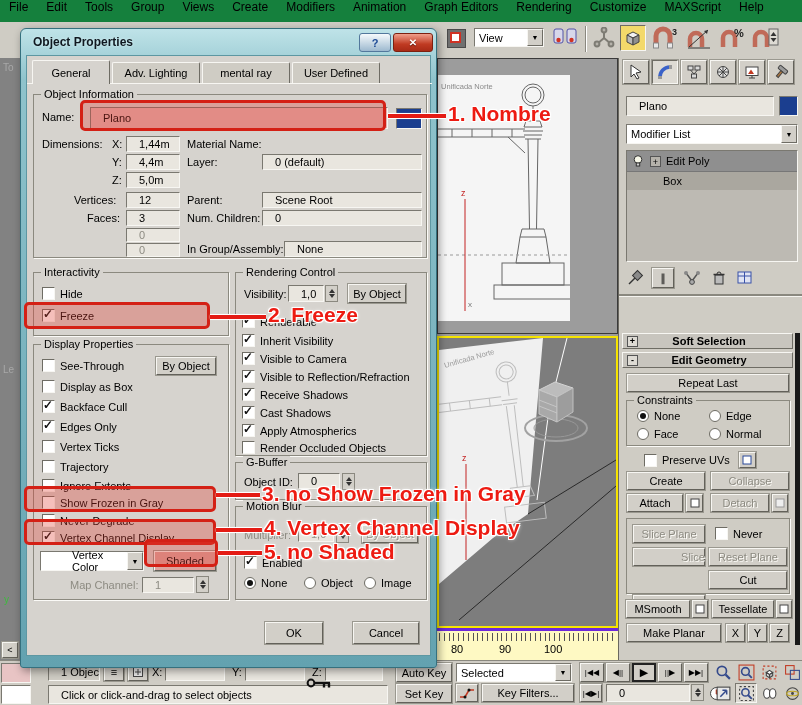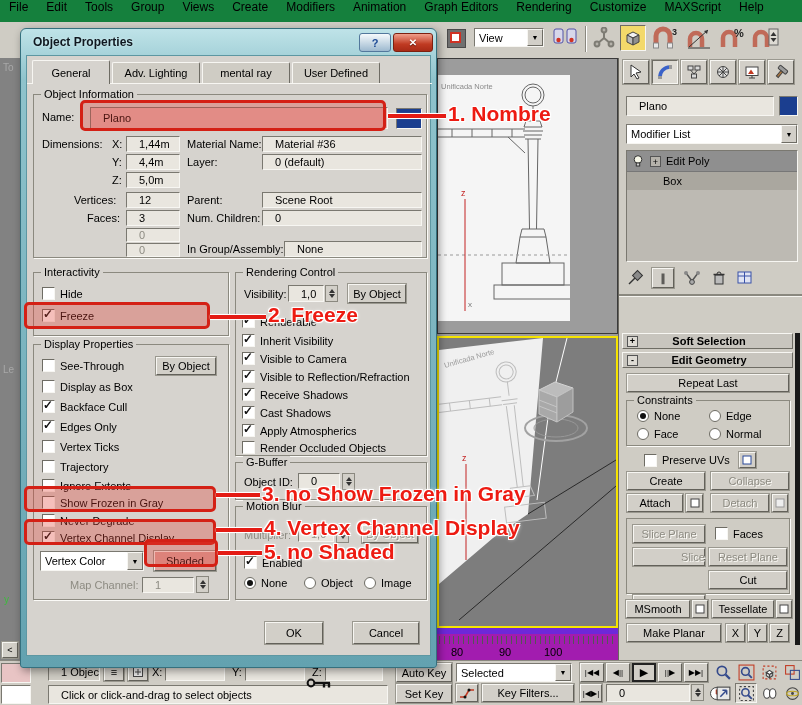--- a/index.html
+++ b/index.html
@@ -211,21 +211,21 @@
         <polygon points="100,52 118,59 118,84 100,76" fill="#a9a9a9" stroke="#c6c6c6"></polygon>
         <polygon points="118,59 134,50 134,74 118,84" fill="#9d9d9d" stroke="#c0c0c0"></polygon>
         <line x1="100" y1="62" x2="118" y2="69" stroke="#c6c6c6"></line>
         <line x1="100" y1="68" x2="118" y2="75" stroke="#c6c6c6"></line>
       </g>
       <line x1="27" y1="126" x2="27" y2="222" stroke="#c32222"></line>
       <text x="23" y="123" font-size="9" fill="#c32222">z</text>
     </svg>
   </div>
 
-  <div class="abs" style="left:437px;top:628px;width:181px;height:32px;background:#a21caf;border-top:6px solid #6d28d9;">
+  <div class="abs" style="left:437px;top:628px;width:181px;height:32px;background:#fef9c3;border-top:3px solid #6d28d9;">
     <div class="abs" style="left:2px;top:2px;width:176px;height:8px;background:repeating-linear-gradient(90deg,#555 0 1px,transparent 1px 4.8px);"></div>
     <span class="abs" style="left:14px;top:12px;">80</span>
     <span class="abs" style="left:62px;top:12px;">90</span>
     <span class="abs" style="left:107px;top:12px;">100</span>
   </div>
 
   <div class="abs" style="left:618px;top:58px;width:184px;height:602px;background:#cfccc4;border-left:1px solid #6a685f;box-sizing:border-box;">
 
     <div class="abs" style="left:4px;top:2px;width:176px;height:26px;display:flex;gap:3px;">
       <div class="btn" style="width:26px;height:24px;">
@@ -393,21 +393,21 @@
         <rect x="1" y="1" width="8" height="8" fill="#eee" stroke="#999"></rect>
       </svg>
     </div>
 
   <div class="abs gb" style="left:626px;top:518px;width:164px;height:76px;background:#cfccc4;">
     <div class="abs btn dis" style="left:6px;top:6px;width:72px;height:18px;">
         <span>Slice Plane</span>
       </div>
     <div class="row abs" style="left:88px;top:8px;">
         <span class="cb"></span>
-        <span>Faces</span>
+        <span>Never</span>
       </div>
     <div class="abs btn dis" style="left:6px;top:29px;width:72px;height:18px;padding-left:48px;">
         <span>Slice</span>
       </div>
     <div class="abs btn dis" style="left:82px;top:29px;width:78px;height:18px;">
         <span>Reset Plane</span>
       </div>
     <div class="abs btn" style="left:6px;top:52px;width:72px;height:18px;margin-top:24px;">
         <span>QuickSlice</span>
       </div>
@@ -646,23 +646,20 @@
             <span>3</span>
           </div>
         <div class="abs fld dis" style="left:92px;top:133px;width:54px;height:14px;">
             <span>0</span>
           </div>
         <div class="abs fld dis" style="left:92px;top:148px;width:54px;height:14px;">
             <span>0</span>
           </div>
 
         <span class="abs" style="left:153px;top:43px;">Material Name:</span>
-        <div class="abs fld" style="left:228px;top:41px;width:160px;height:16px;">
-            <span>Material #36</span>
-          </div>
         <span class="abs" style="left:153px;top:61px;">Layer:</span>
         <div class="abs fld" style="left:228px;top:59px;width:160px;height:16px;">
             <span>0 (default)</span>
           </div>
         <span class="abs" style="left:153px;top:99px;">Parent:</span>
         <div class="abs fld" style="left:228px;top:97px;width:160px;height:16px;">
             <span>Scene Root</span>
           </div>
         <span class="abs" style="left:153px;top:117px;">Num. Children:</span>
         <div class="abs fld" style="left:228px;top:115px;width:160px;height:16px;">
@@ -724,21 +721,21 @@
             <span>Show Frozen in Gray</span>
           </div>
         <div class="row abs" style="left:8px;top:169px;justify-content:space-between;">
             <span class="cb"></span>
             <span>Never Degrade</span>
           </div>
         <div class="row abs" style="left:8px;top:186px;">
             <span class="cb on"></span>
             <span>Vertex Channel Display</span>
           </div>
-        <div class="abs combo sunk" style="left:6px;top:206px;width:104px;height:20px;background:#fff;">
+        <div class="abs combo sunk" style="left:6px;top:206px;width:104px;height:20px;background:#fff;padding-left:27px;">
           <span class="txt">Vertex Color</span>
           <span class="dd raised">▼</span>
         </div>
         <div class="abs btn" style="left:120px;top:206px;width:62px;height:20px;background:#dca49e;">
             <span>Shaded</span>
           </div>
         <span class="abs" style="left:36px;top:234px;color:#8d8b82;">Map Channel:</span>
         <div class="abs fld dis" style="left:108px;top:232px;width:52px;height:16px;">
             <span>1</span>
           </div>

